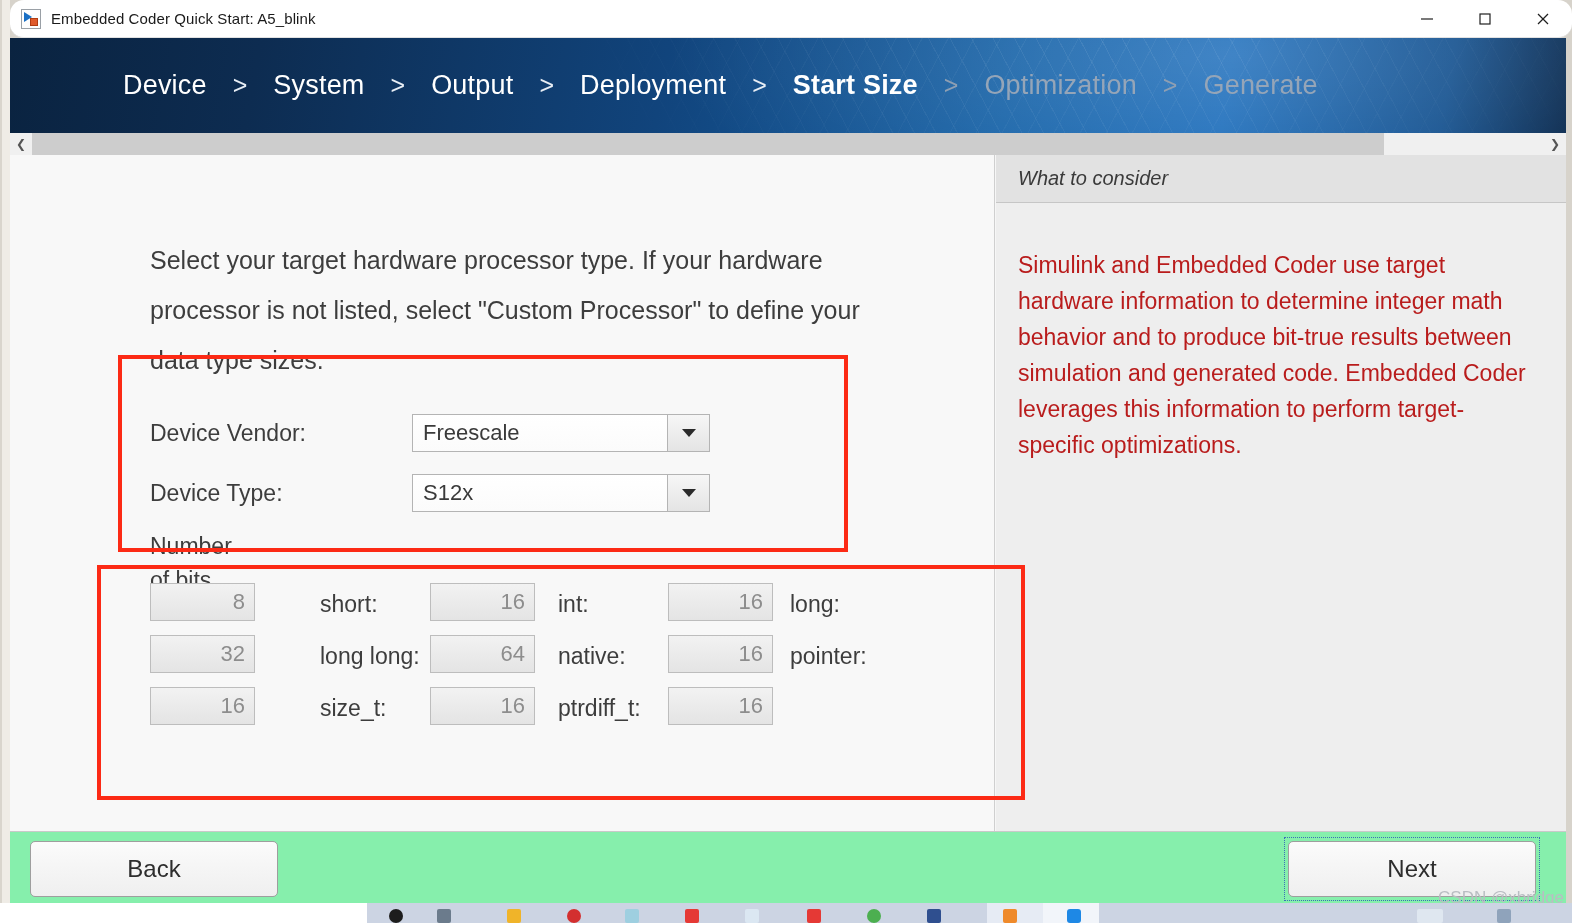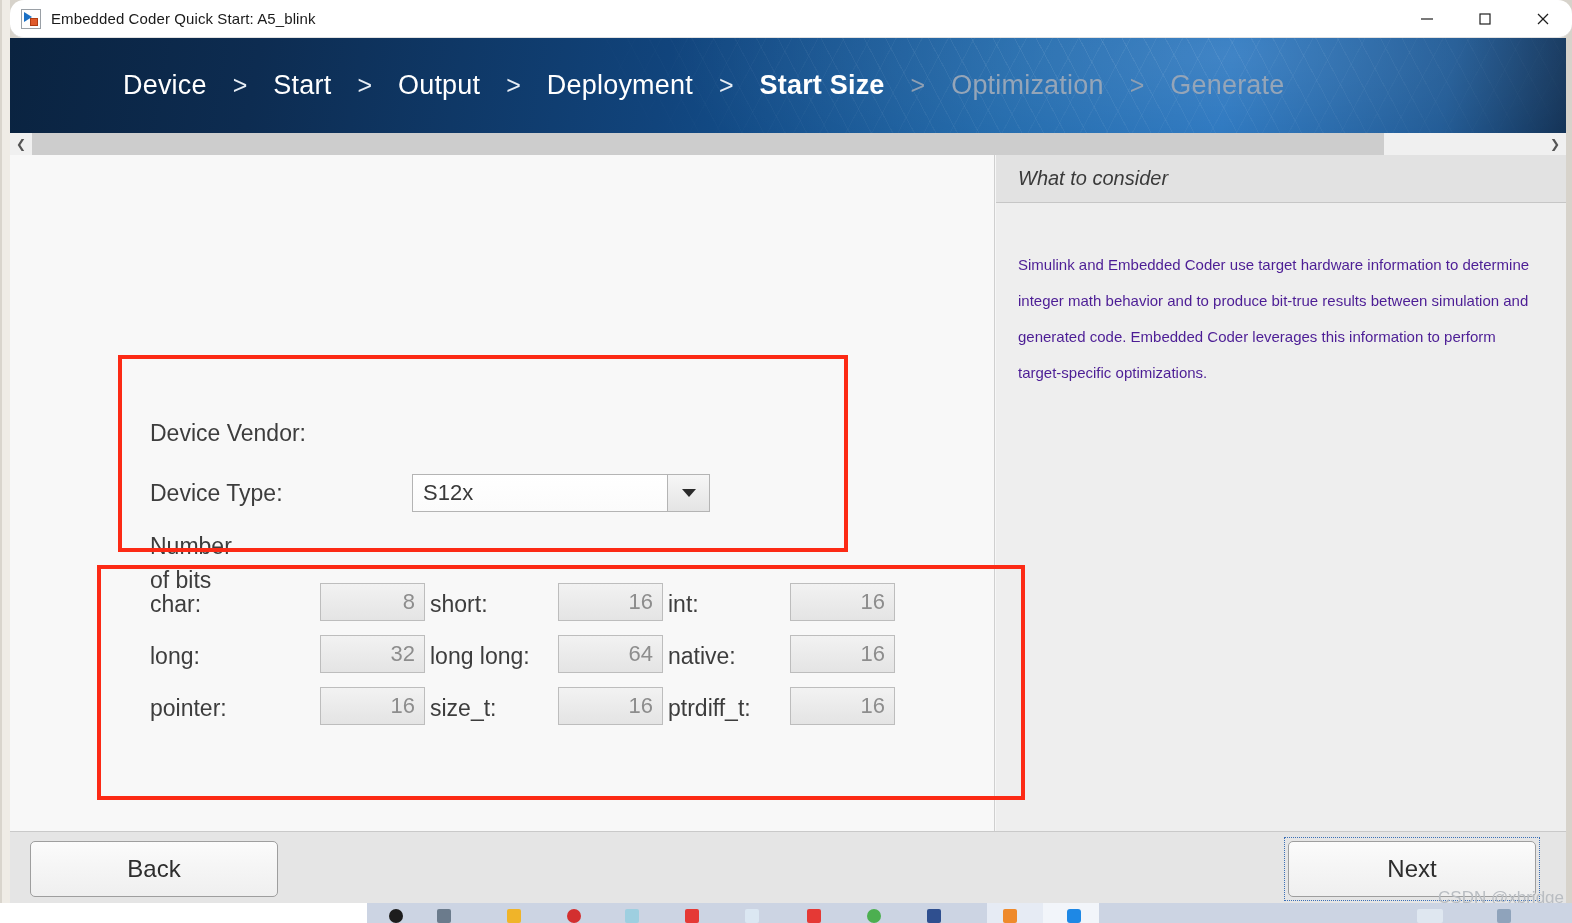--- a/index.html
+++ b/index.html
@@ -117,21 +117,21 @@
   }
   .right-header {
     height: 48px; background: #e2e2e2;
     border-bottom: 1px solid #c6c6c6;
     display: flex; align-items: center;
     padding-left: 22px;
   }
   .right-header-title { font-size: 20px; color: #3a3a3a; font-style: italic; }
   .right-body { padding: 44px 28px 0 22px; }
   .right-body p {
-    font-size: 15px; line-height: 36px; color: #4c1d95;
+    font-size: 23px; line-height: 36px; color: #b91c1c;
   }
 
   
   .intro {
     position: absolute; left: 140px; top: 80px; width: 740px;
     font-size: 25px; line-height: 50px; color: #3d3d3d;
   }
   .form {
     position: absolute; left: 140px; top: 248px; width: 760px;
   }
@@ -193,21 +193,21 @@
     position: absolute;
     border: 4px solid #fc2a15;
     pointer-events: none;
   }
   #redbox1 { left: 118px; top: 355px; width: 730px; height: 197px; }
   #redbox2 { left: 97px;  top: 565px; width: 928px; height: 235px; }
 
   
   .footer {
     position: absolute; left: 10px; top: 831px; width: 1556px; height: 82px;
-    background: #e5e5e5;
+    background: #86efac;
     border-top: 1px solid #c9c9c9;
   }
   .btn {
     position: absolute; top: 9px; height: 56px; width: 248px;
     background: linear-gradient(#fbfbfb, #efefef);
     border: 1px solid #9e9e9e; border-radius: 5px;
     display: flex; align-items: center; justify-content: center;
     font-size: 24px; color: #2d2d2d;
   }
   #btn-back { left: 20px; }
@@ -283,21 +283,21 @@
         </svg>
       </div>
     </div>
   </div>
 
   <div class="banner">
     <div class="mesh"></div>
     <div class="crumbs">
       <span class="crumb">Device</span>
       <span class="sep">&gt;</span>
-      <span class="crumb">Start</span>
+      <span class="crumb">System</span>
       <span class="sep">&gt;</span>
       <span class="crumb">Output</span>
       <span class="sep">&gt;</span>
       <span class="crumb">Deployment</span>
       <span class="sep">&gt;</span>
       <span class="crumb current">Start Size</span>
       <span class="sep dim">&gt;</span>
       <span class="crumb future">Optimization</span>
       <span class="sep dim">&gt;</span>
       <span class="crumb future">Generate</span>
@@ -309,40 +309,46 @@
     <div class="track">
       <div class="thumb"></div>
     </div>
     <div class="arrow">❯</div>
   </div>
 
   <div class="content">
 
     <div class="left-pane">
 
+      <div class="intro">Select your target hardware processor type. If your hardware processor is not listed, select "Custom Processor" to define your data type sizes.</div>
 
       <div class="form">
         <div class="form-row">
           <div class="form-label">Device Vendor:</div>
+          <div class="combo">
+            <div class="val">Freescale</div>
+            <div class="drop">
+                <i></i>
+              </div>
+          </div>
         </div>
         <div class="form-row">
           <div class="form-label">Device Type:</div>
           <div class="combo">
             <div class="val">S12x</div>
             <div class="drop">
                 <i></i>
               </div>
           </div>
         </div>
       </div>
 
       <div class="bits-label">Number of bits</div>
 
       <div class="bits-grid">
-        <div class="lbl">char:</div>
         <div class="numfield">8</div>
         <div class="lbl">short:</div>
         <div class="numfield">16</div>
         <div class="lbl">int:</div>
         <div class="numfield">16</div>
 
         <div class="lbl">long:</div>
         <div class="numfield">32</div>
         <div class="lbl">long long:</div>
         <div class="numfield">64</div>

